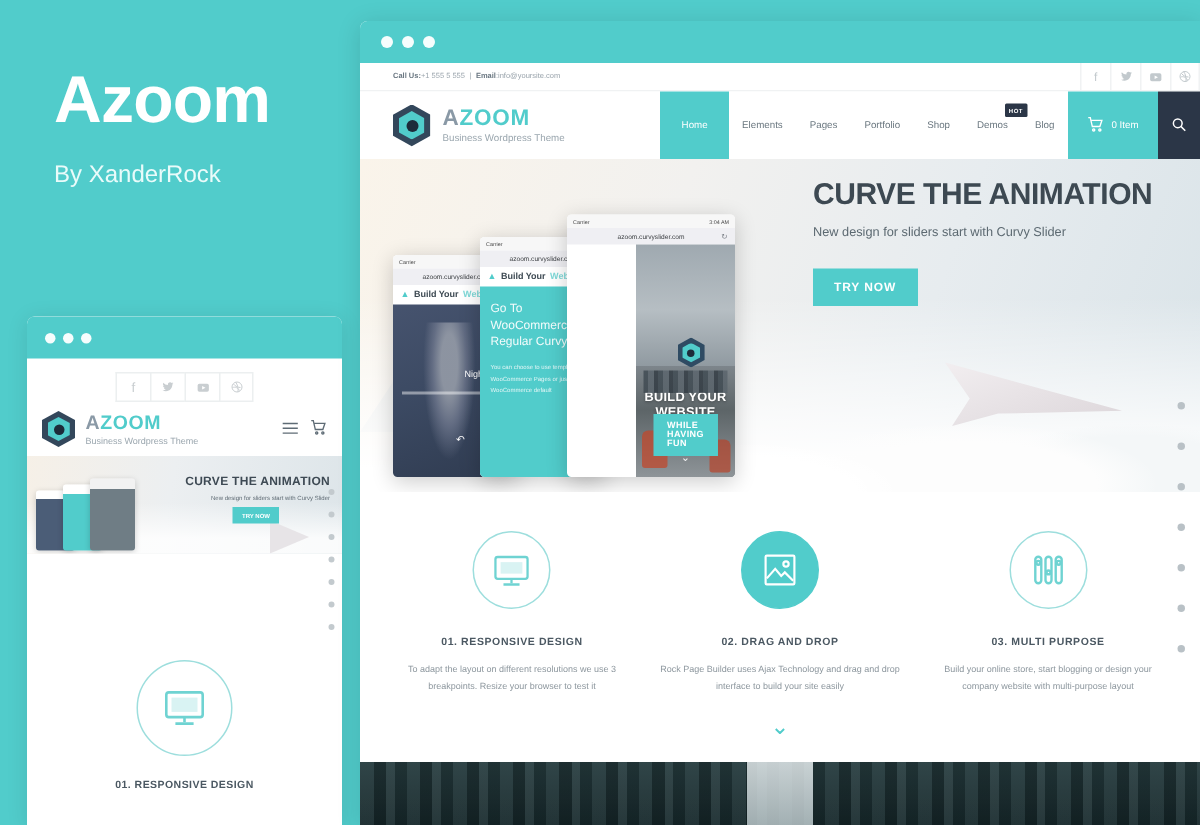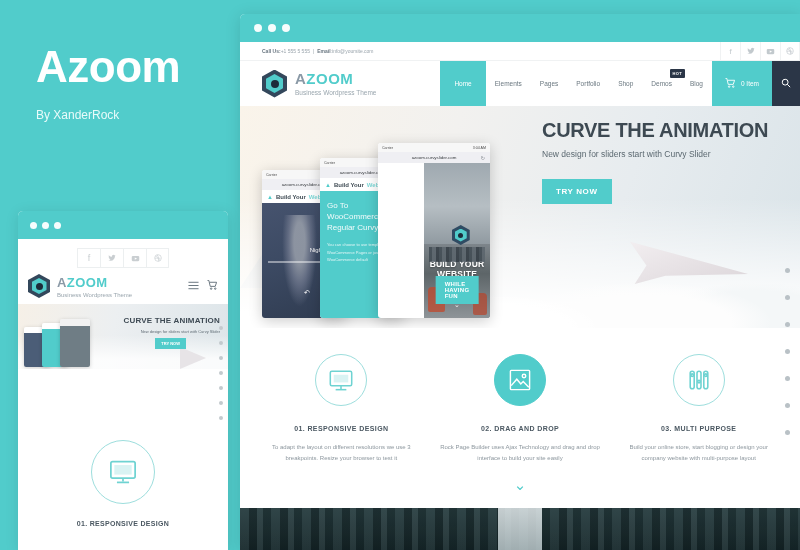--- a/index.html
+++ b/index.html
@@ -18,21 +18,21 @@
   .brand { position: absolute; left: 36px; top: 45px; }
   .brand-title {
     font-size: 44px; font-weight: bold; color: #ffffff;
     letter-spacing: -0.5px; line-height: 1;
   }
   .brand-sub {
     font-size: 24px; color: #ffffff; font-weight: 300;
     margin-top: 9px; line-height: 1; opacity: .97;
   }
   .brand-by {
-    font-size: 12px; color: #e9fbfa; margin-top: 20px; line-height: 1;
+    font-size: 16px; color: #e9fbfa; margin-top: 20px; line-height: 1;
   }
 
   
   .mobile-frame {
     position: absolute; left: 18px; top: 211px;
     width: 210px; height: 339px;
     background: #fff;
     border-radius: 5px 5px 0 0;
     box-shadow: 0 2px 14px rgba(0,0,0,.10);
     overflow: hidden;

